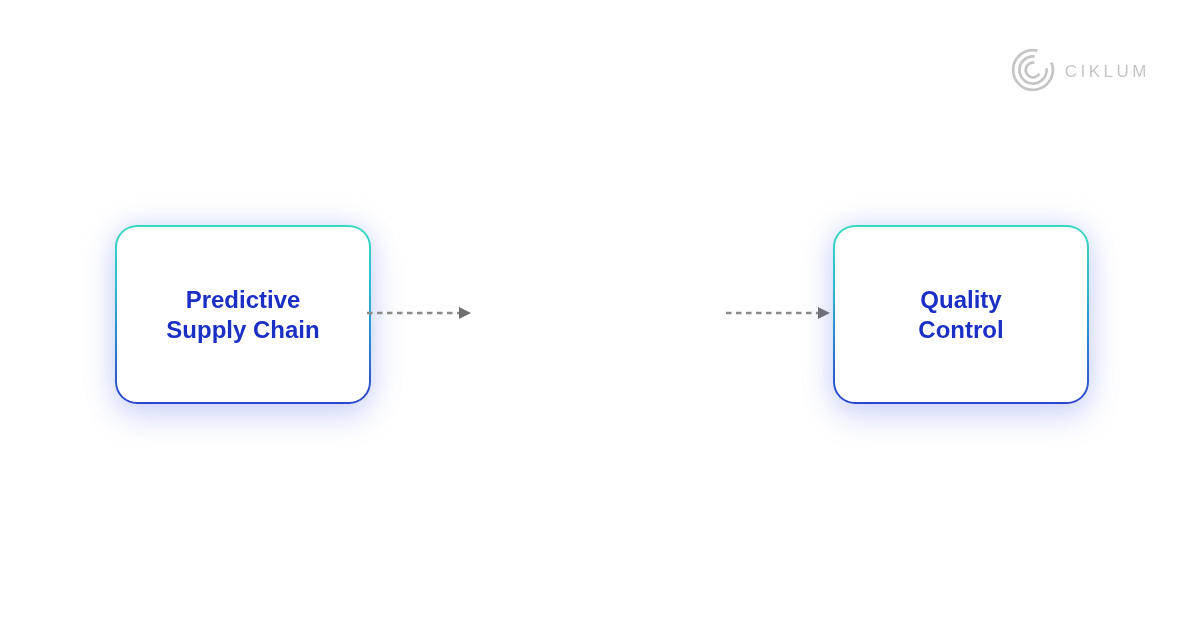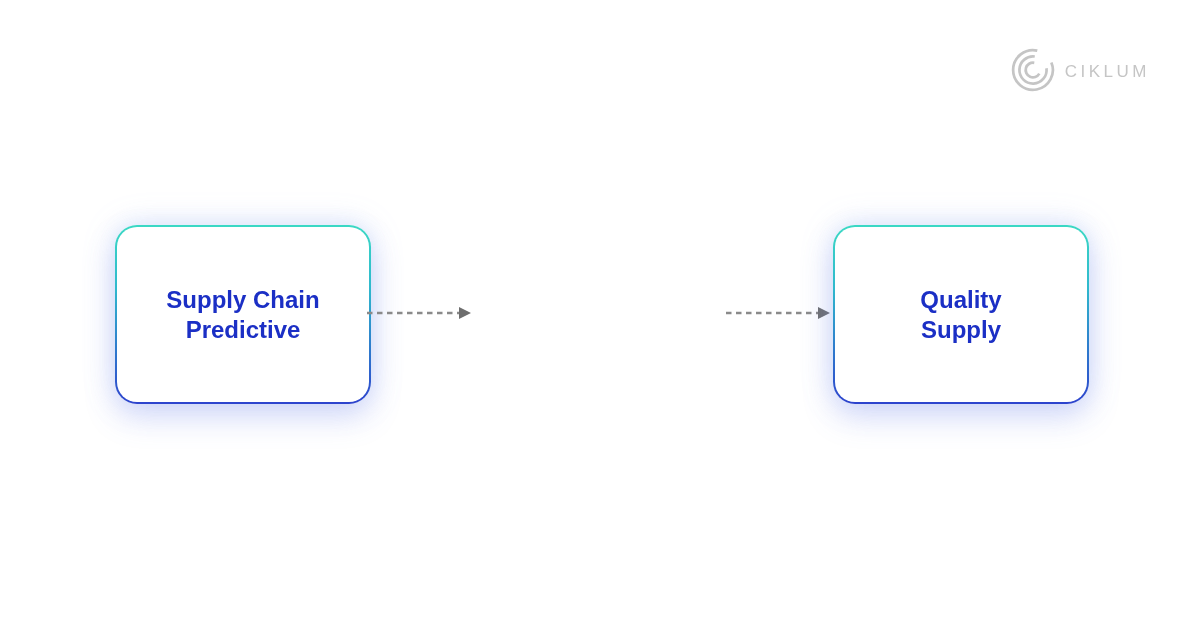--- a/index.html
+++ b/index.html
@@ -94,22 +94,22 @@
         <path d="M 39.55 14.73 A 19 19 0 1 1 26.11 3.45" stroke="#c5c5c5" stroke-width="2.6" fill="none"></path>
         <path d="M 34.89 20.30 A 13 13 0 1 1 23.70 9.11" stroke="#c5c5c5" stroke-width="2.6" fill="none"></path>
         <path d="M 28.06 25.50 A 7 7 0 1 1 23.22 15.11" stroke="#c5c5c5" stroke-width="2.6" fill="none"></path>
       </svg>
     </span>
     <span class="logo-text">CIKLUM</span>
   </div>
 
   <div class="node" id="node-0">
     <div class="node-inner">
+      <span class="node-line">Predictive</span>
       <span class="node-line">Supply Chain</span>
-      <span class="node-line">Predictive</span>
     </div>
   </div>
 
   <div class="connector" id="connector-0">
     <svg width="106" height="14" viewBox="0 0 106 14">
       <line x1="1" y1="7" x2="93" y2="7" stroke="#8a8a8a" stroke-width="2.6" stroke-dasharray="5.5 4.5"></line>
       <polygon points="93,1 105,7 93,13" fill="#6e6e6e"></polygon>
     </svg>
   </div>
 
@@ -117,17 +117,17 @@
   <div class="connector" id="connector-1">
     <svg width="106" height="14" viewBox="0 0 106 14">
       <line x1="1" y1="7" x2="93" y2="7" stroke="#8a8a8a" stroke-width="2.6" stroke-dasharray="5.5 4.5"></line>
       <polygon points="93,1 105,7 93,13" fill="#6e6e6e"></polygon>
     </svg>
   </div>
 
   <div class="node" id="node-2">
     <div class="node-inner">
       <span class="node-line">Quality</span>
-      <span class="node-line">Supply</span>
+      <span class="node-line">Control</span>
     </div>
   </div>
 
 </div>
 
 </body></html>

